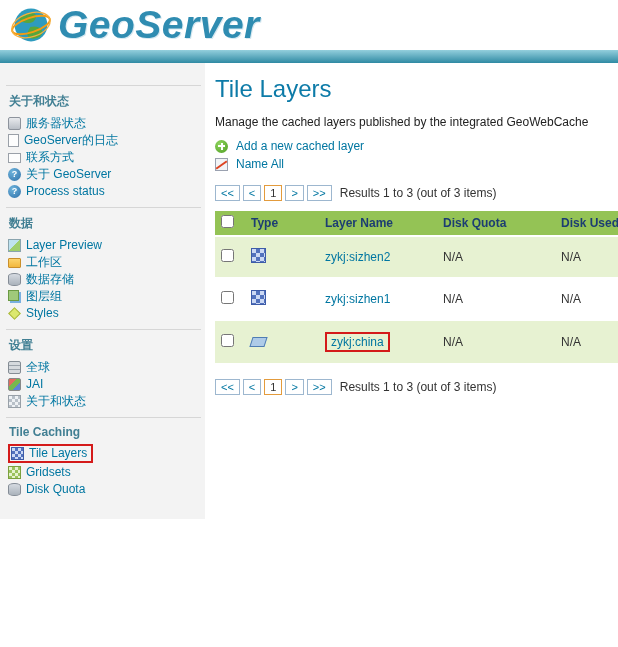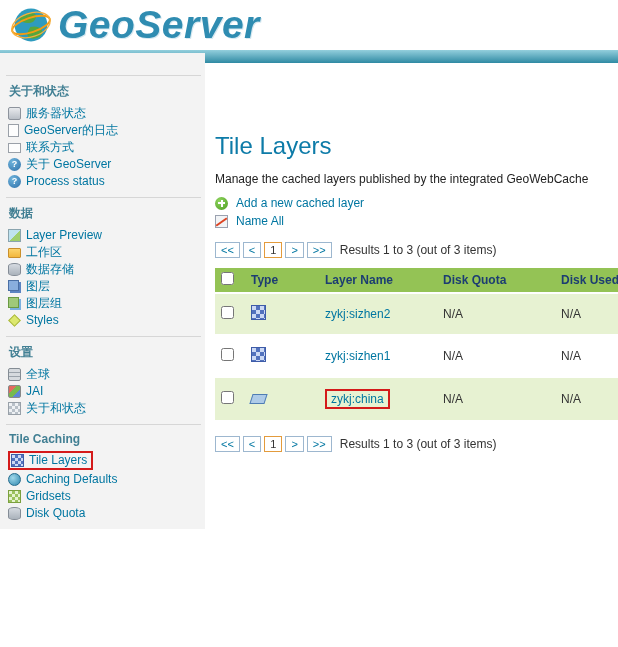--- a/index.html
+++ b/index.html
@@ -10,21 +10,21 @@
     background: #fff; font-size: 12px;
   }
   a { text-decoration: none; cursor: pointer; }
 
   
   .header { height: 50px; display: flex; align-items: center; padding-left: 10px; background: #fff; }
   .brand-text { font-size: 39px; font-weight: bold; font-style: italic; color: #2f8cb1;
                 margin-left: 6px; letter-spacing: .5px; text-shadow: 1px 1px 0 #d6e8f0; }
   .teal-bar { height: 13px; background: linear-gradient(#93cfdd, #2f8aa3); }
 
-  .layout { display: flex; height: 456px; align-items: center; }
+  .layout { display: flex; height: 456px; }
 
   
   .sidebar { width: 205px; background: #f3f3f3; padding: 22px 4px 0 6px; overflow: hidden; }
   .section { border-top: 1px solid #d6d6d6; padding: 6px 2px 7px 2px; }
   .section-title { color: #417f93; font-weight: bold; margin: 1px 0 5px 1px; }
   .item { display: flex; align-items: center; gap: 5px; height: 16px; margin: 1px 0; color: #0076a1; cursor: pointer; }
   .item .lbl { white-space: nowrap; }
   .item.red-box { height: auto; padding: 0 4px 1px 1px; width: fit-content; }
 
   
@@ -152,24 +152,20 @@
       </div>
       <div class="item">
         <span class="ico i-folder"></span>
         <span class="lbl">工作区</span>
       </div>
       <div class="item">
         <span class="ico i-db"></span>
         <span class="lbl">数据存储</span>
       </div>
       <div class="item">
-        <span class="ico i-layers"></span>
-        <span class="lbl">图层</span>
-      </div>
-      <div class="item">
         <span class="ico i-lgroup"></span>
         <span class="lbl">图层组</span>
       </div>
       <div class="item">
         <span class="ico i-styles"></span>
         <span class="lbl">Styles</span>
       </div>
     </div>
 
 
@@ -187,24 +183,20 @@
         <span class="ico i-coverage"></span>
         <span class="lbl">关于和状态</span>
       </div>
     </div>
 
     <div class="section">
       <div class="section-title">Tile Caching</div>
       <div class="item red-box">
         <span class="ico i-tile"></span>
         <span class="lbl">Tile Layers</span>
-      </div>
-      <div class="item">
-        <span class="ico i-cacheglobe"></span>
-        <span class="lbl">Caching Defaults</span>
       </div>
       <div class="item">
         <span class="ico i-gridset"></span>
         <span class="lbl">Gridsets</span>
       </div>
       <div class="item">
         <span class="ico i-db"></span>
         <span class="lbl">Disk Quota</span>
       </div>
 

